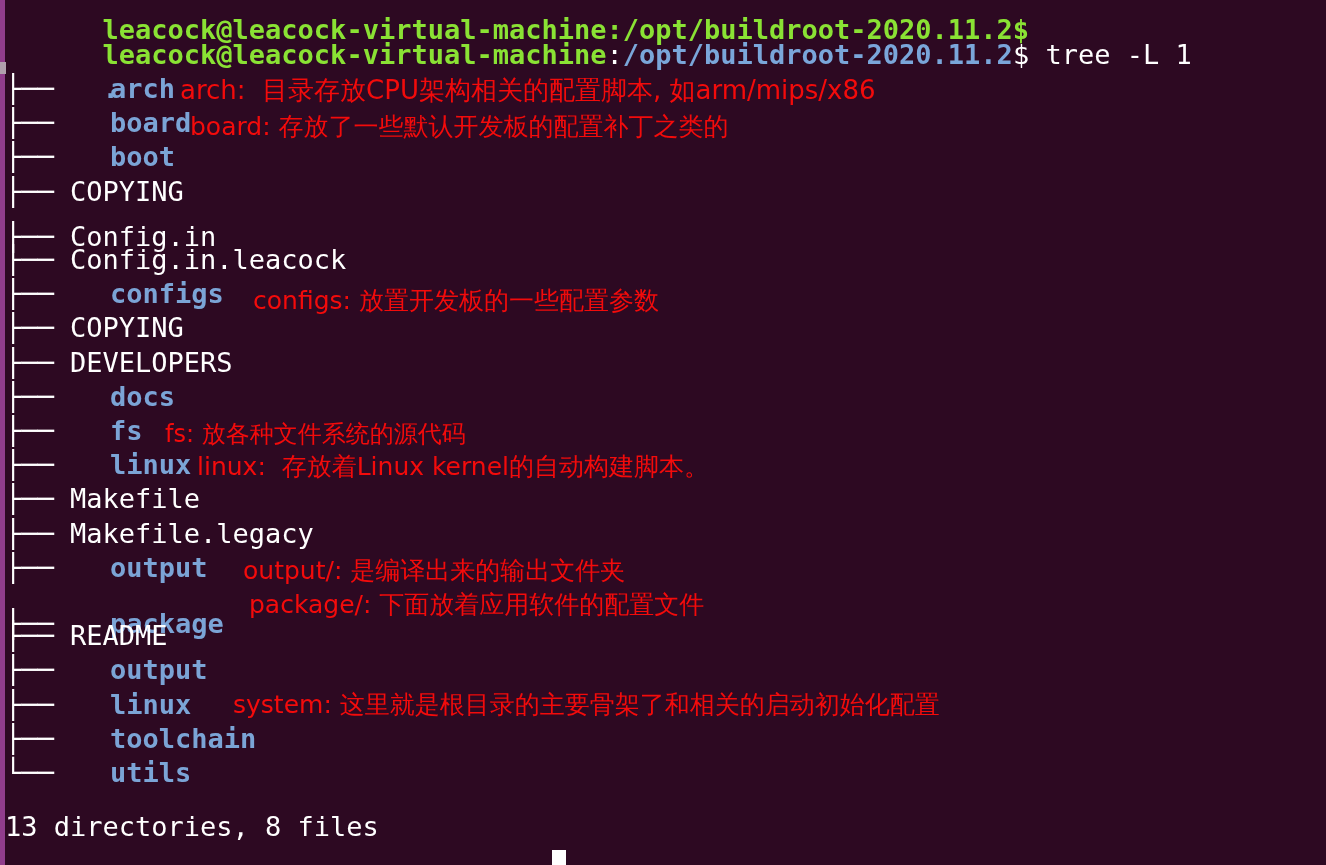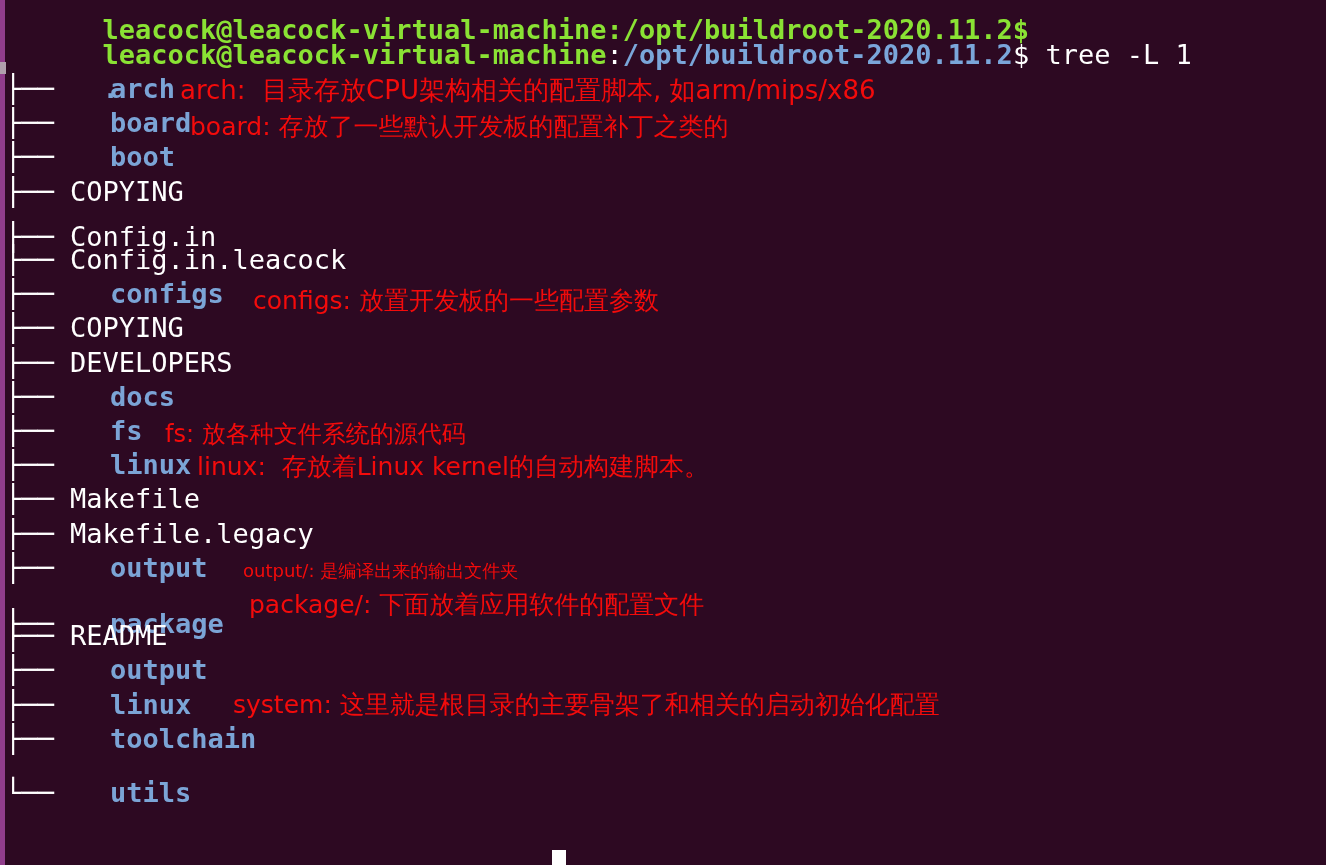--- a/index.html
+++ b/index.html
@@ -125,35 +125,36 @@
         <div class="line" style="top: 414px;"><span class="branch">├── </span><span class="dir">fs</span></div>
         <div class="line" style="top: 448.2px;"><span class="branch">├── </span><span class="dir">linux</span></div>
         <div class="line" style="top: 482.4px;"><span class="branch">├── </span><span class="file">Makefile</span></div>
         <div class="line" style="top: 516.6px;"><span class="branch">├── </span><span class="file">Makefile.legacy</span></div>
         <div class="line" style="top: 550.8px;"><span class="branch">├── </span><span class="dir">output</span></div>
         <div class="line" style="top: 607px;"><span class="branch">├── </span><span class="dir">package</span></div>
         <div class="line" style="top: 619.2px;"><span class="branch">├── </span><span class="file">README</span></div>
         <div class="line" style="top: 653.4px;"><span class="branch">├── </span><span class="dir">output</span></div>
         <div class="line" style="top: 687.6px;"><span class="branch">├── </span><span class="dir">linux</span></div>
         <div class="line" style="top: 721.8px;"><span class="branch">├── </span><span class="dir">toolchain</span></div>
-        <div class="line" style="top: 776px;"><span class="branch">└── </span><span class="dir">utils</span></div>
+        <div class="line" style="top: 756px;"><span class="branch">└── </span><span class="dir">utils</span></div>
       </div>
 
+    <div class="line summary" style="top:810px;">13 directories, 8 files</div>
 
     <div class="line" style="top:848px;">
       
     </div>
 
     <div id="cursor" style="left:547px; top:850px; width:14px; height:15px;"></div>
 
     <div id="annotations">
         <div class="note" style="left: 175px; top: 76px; font-size: 26px;">arch:  目录存放CPU架构相关的配置脚本, 如arm/mips/x86</div>
         <div class="note" style="left: 185px; top: 113px; font-size: 25px;">board: 存放了一些默认开发板的配置补丁之类的</div>
         <div class="note" style="left: 248px; top: 287px; font-size: 25px;">configs: 放置开发板的一些配置参数</div>
         <div class="note" style="left: 160px; top: 420px; font-size: 24px;">fs: 放各种文件系统的源代码</div>
         <div class="note" style="left: 192px; top: 453px; font-size: 25px;">linux:  存放着Linux kernel的自动构建脚本。</div>
-        <div class="note" style="left: 238px; top: 557px; font-size: 18px;">output/: 是编译出来的输出文件夹</div>
+        <div class="note" style="left: 238px; top: 557px; font-size: 25px;">output/: 是编译出来的输出文件夹</div>
         <div class="note" style="left: 244px; top: 591px; font-size: 25px;">package/: 下面放着应用软件的配置文件</div>
         <div class="note" style="left: 228px; top: 691px; font-size: 25px;">system: 这里就是根目录的主要骨架了和相关的启动初始化配置</div>
       </div>
 
   </div>
 </div>
 
 </body></html>

